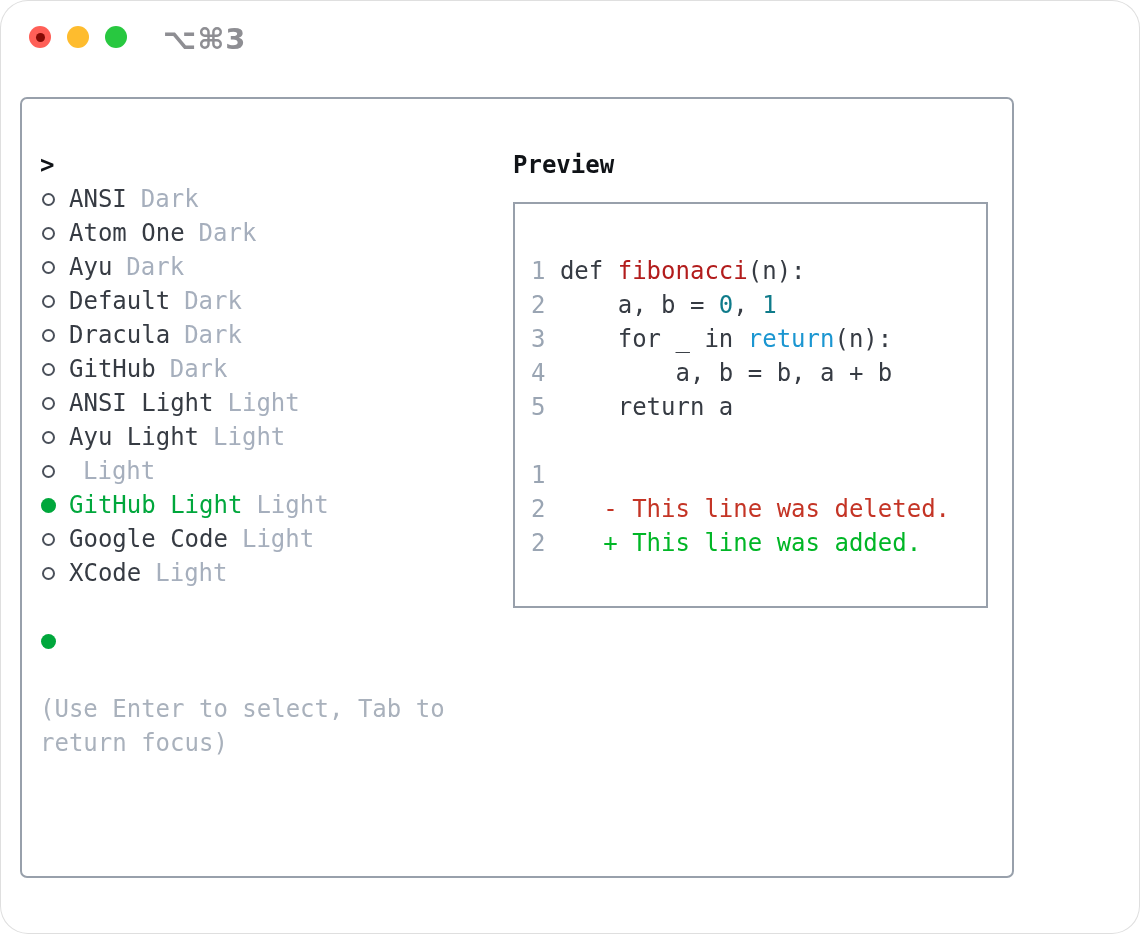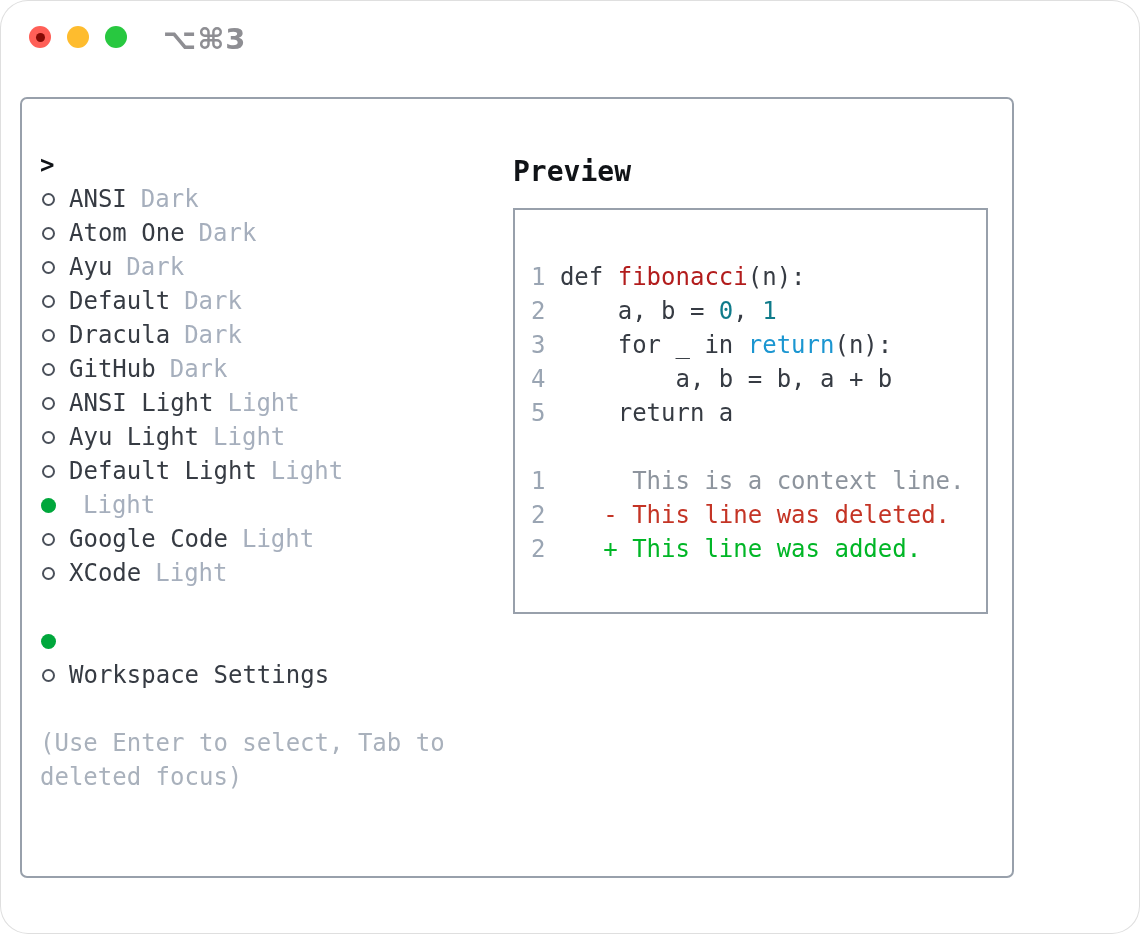--- a/index.html
+++ b/index.html
@@ -65,23 +65,22 @@
   .tname{color:var(--ink);}
   .selected .tname{color:var(--green);}
   .tsuffix{color:var(--muted);margin-left:14px;}
   .apply-heading{color:var(--ink-strong);}
   .opt-label{color:var(--ink);}
   .selected .opt-label{color:var(--green);}
   .hint{color:var(--hint);}
   
   .preview-heading{
     height:34px;display:flex;align-items:center;
-    font-size:28px;font-weight:bold;color:var(--ink-strong);
+    font-size:24px;font-weight:bold;color:var(--ink-strong);
     padding-left:11px;
-    margin-top:6px;
   }
   .preview-box{
     margin-top:20px;margin-left:11px;
     width:475px;height:406px;
     border:2px solid var(--border);
     padding:16px 0 0 16px;
     overflow:hidden;
   }
   .cl{
     height:34px;display:flex;align-items:center;
@@ -153,52 +152,48 @@
         <span class="tname">ANSI Light</span>
         <span class="tsuffix">Light</span>
       </div>
       <div class="row">
         <span class="pfx"><span class="circle"></span></span>
         <span class="tname">Ayu Light</span>
         <span class="tsuffix">Light</span>
       </div>
       <div class="row">
         <span class="pfx"><span class="circle"></span></span>
-        <span class="tname">Default Light</span>
         <span class="tsuffix">Light</span>
       </div>
       <div class="row selected">
         <span class="pfx"><span class="circle"></span></span>
+        <span class="tname">GitHub Light</span>
         <span class="tsuffix">Light</span>
       </div>
       <div class="row">
         <span class="pfx"><span class="circle"></span></span>
         <span class="tname">Google Code</span>
         <span class="tsuffix">Light</span>
       </div>
       <div class="row">
         <span class="pfx"><span class="circle"></span></span>
         <span class="tname">XCode</span>
         <span class="tsuffix">Light</span>
       </div>
 
       <div class="row blank"></div>
 
       <div class="row selected">
         <span class="pfx"><span class="circle"></span></span>
       </div>
-      <div class="row">
-        <span class="pfx"><span class="circle"></span></span>
-        <span class="opt-label">Workspace Settings</span>
-      </div>
 
       <div class="row blank"></div>
 
       <div class="row hint">(Use Enter to select, Tab to</div>
-      <div class="row hint">deleted focus)</div>
+      <div class="row hint">return focus)</div>
     </div>
 
     <div class="col-right">
       <div class="preview-heading">Preview</div>
 
       <div class="preview-box">
         <div class="cl blank"></div>
 
         <div class="cl">
           <span class="ln">1</span><span class="t"> def </span><span class="fn">fibonacci</span><span class="t">(n):</span>
@@ -212,21 +207,21 @@
         <div class="cl">
           <span class="ln">4</span><span class="t">         a, b = b, a + b</span>
         </div>
         <div class="cl">
           <span class="ln">5</span><span class="t">     return a</span>
         </div>
 
         <div class="cl blank"></div>
 
         <div class="cl">
-          <span class="ln">1</span><span class="ctx">      This is a context line.</span>
+          <span class="ln">1</span>
         </div>
         <div class="cl">
           <span class="ln">2</span><span class="del">    - This line was deleted.</span>
         </div>
         <div class="cl">
           <span class="ln">2</span><span class="add">    + This line was added.</span>
         </div>
       </div>
     </div>
 

